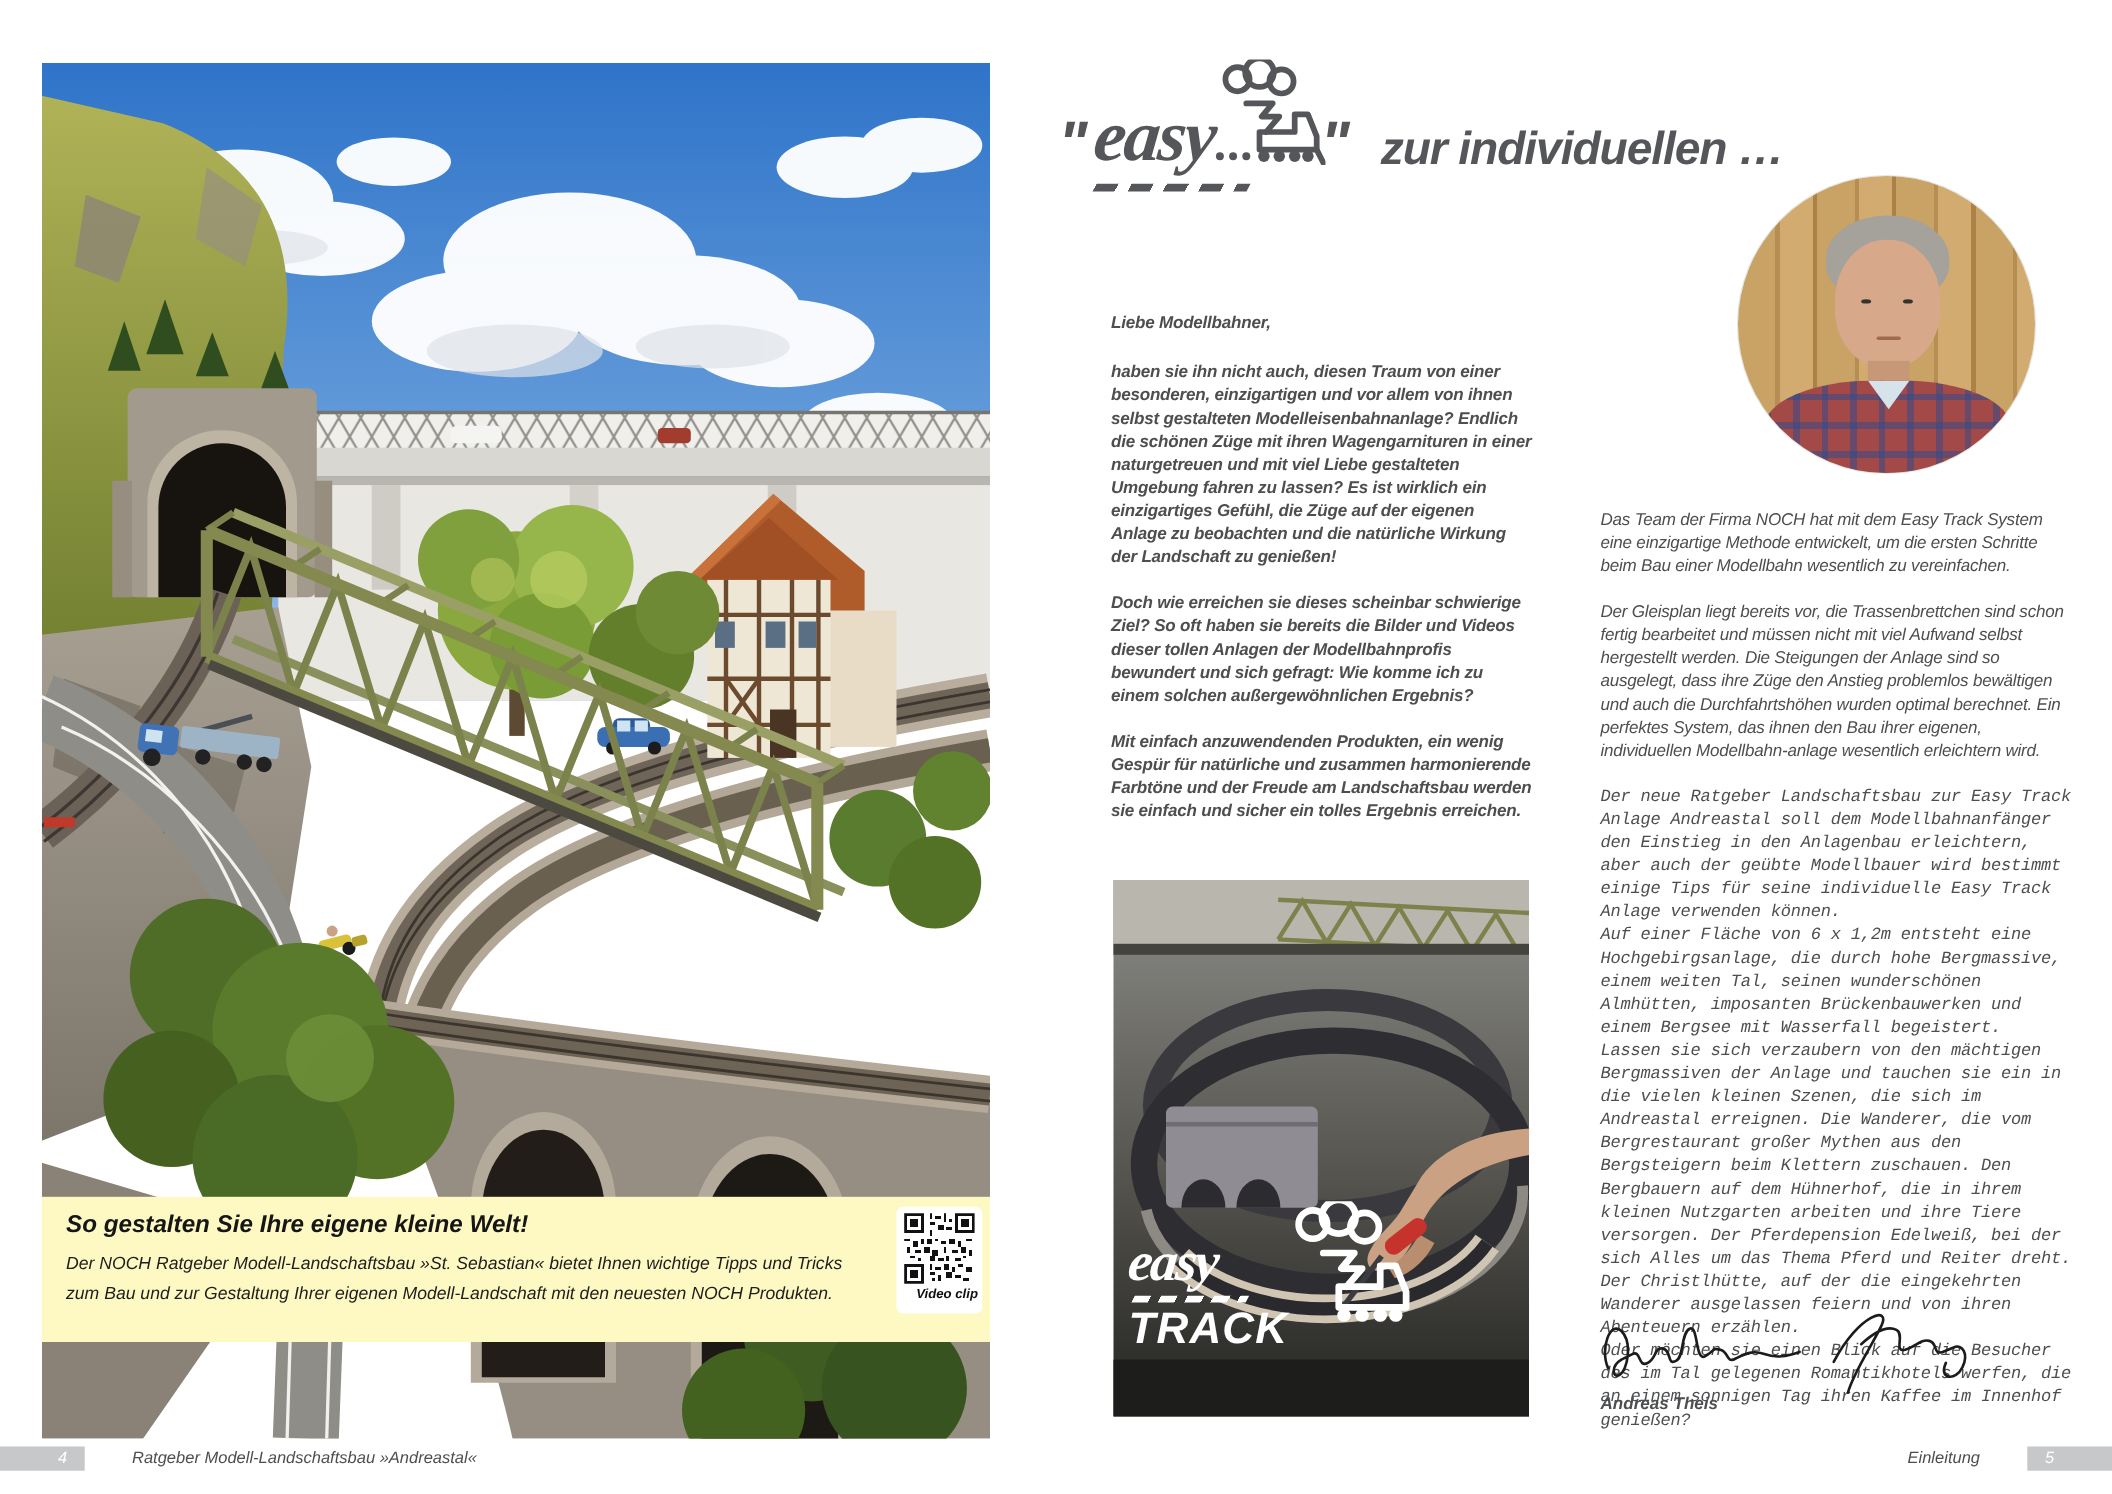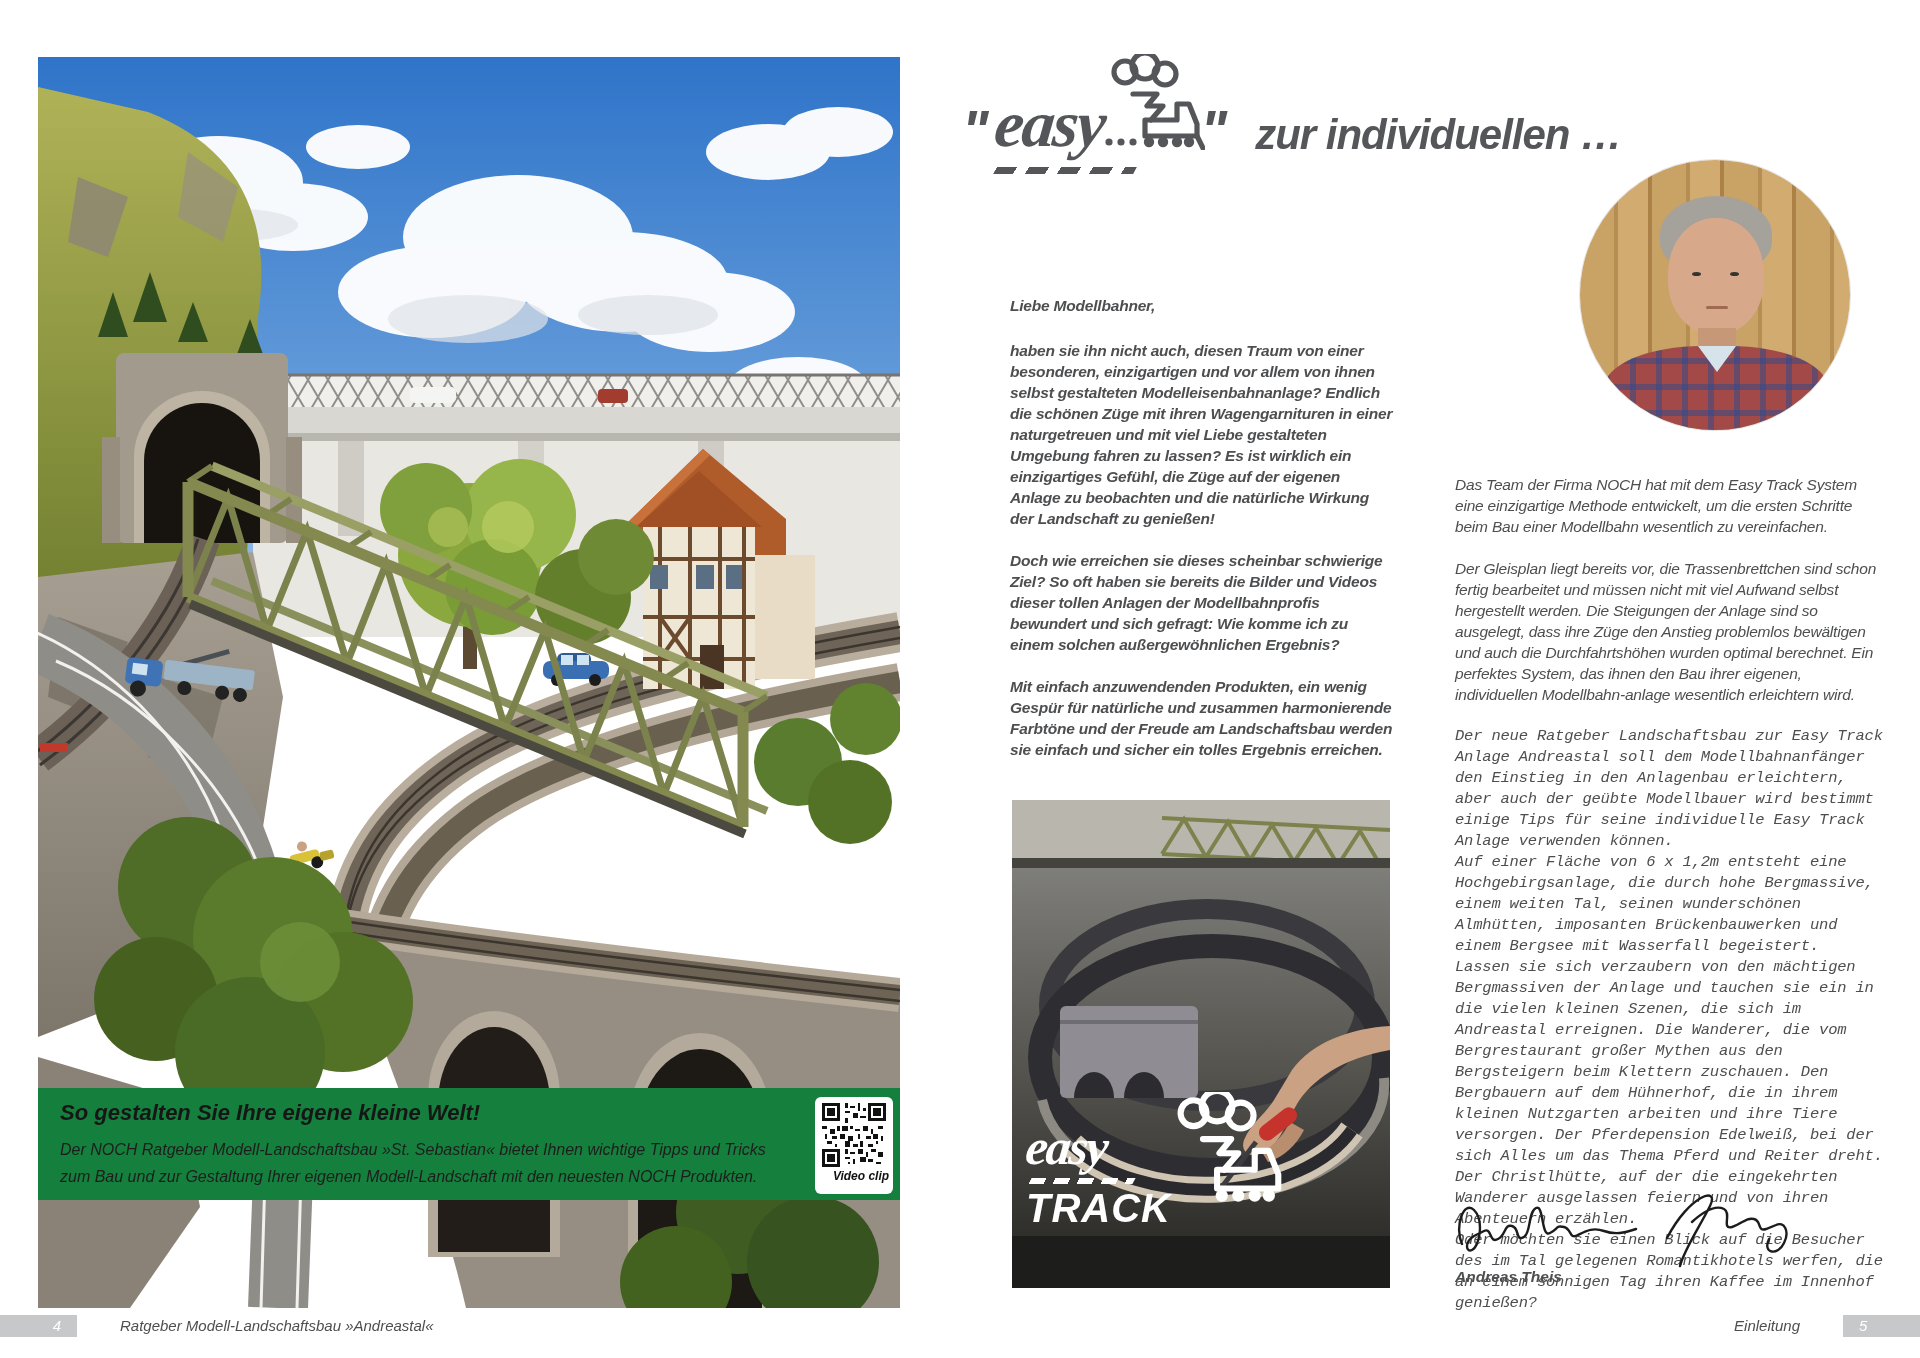--- a/index.html
+++ b/index.html
@@ -4,21 +4,21 @@
 <style>
   html,body{margin:0;padding:0;background:#ffffff;}
   body{width:1920px;height:1358px;position:relative;font-family:"Liberation Sans",sans-serif;overflow:hidden;}
   .abs{position:absolute;}
 
   
   .photo-left{left:38px;top:57px;width:862px;height:1251px;overflow:hidden;}
   .photo-left svg{display:block;width:100%;height:100%;}
 
   
-  .banner{left:38px;top:1088px;width:862px;height:112px;background:#15803d;}
+  .banner{left:38px;top:1088px;width:862px;height:132px;background:#fef9c3;}
   .banner-title{position:absolute;left:22px;top:12px;font-size:22px;font-weight:bold;font-style:italic;color:#161616;}
   .banner-body{position:absolute;left:22px;top:48px;width:710px;font-size:16px;font-style:italic;color:#1d1d1d;line-height:27px;}
   .qr-box{position:absolute;left:777px;top:9px;width:78px;height:97px;background:#ffffff;border-radius:6px;text-align:center;}
   .qr-box svg{display:block;margin:6px auto 0 auto;}
   .qr-caption{font-size:12px;font-weight:bold;font-style:italic;color:#111;margin-top:2px;padding-left:14px;}
 
   
   .heading{left:962px;top:62px;height:110px;display:flex;align-items:flex-end;color:#55565a;}
   .h-quote{font-size:56px;font-weight:bold;font-style:italic;line-height:1;padding-bottom:14px;}
   .easy-logo{position:relative;width:212px;height:104px;}
@@ -38,21 +38,21 @@
   .portrait .mouth{position:absolute;left:126px;top:146px;width:22px;height:3px;background:#a06a52;border-radius:2px;}
   .portrait .neck{position:absolute;left:118px;top:168px;width:38px;height:28px;background:#c79877;}
   .portrait .shirt{position:absolute;left:24px;top:186px;width:224px;height:96px;border-radius:44% 44% 0 0;
     background:repeating-linear-gradient(90deg,rgba(44,74,142,.5) 0 6px,transparent 6px 26px),
                repeating-linear-gradient(0deg,rgba(44,74,142,.5) 0 6px,transparent 6px 26px),#a34a48;}
   .portrait .collar{position:absolute;left:118px;top:186px;width:38px;height:26px;background:#d7e3ea;
     clip-path:polygon(0 0,100% 0,50% 100%);}
 
   
   .col{font-style:italic;color:#4d4e50;font-size:15.5px;line-height:21px;letter-spacing:-0.2px;}
-  .col p{margin:12px 0 21px 0;}
+  .col p{margin:0 0 21px 0;}
   .col p.tight{margin:0;font-family:Liberation Mono, monospace;}
   .col1{left:1010px;top:283px;width:384px;font-weight:bold;}
   .col1 .salutation{margin-bottom:24px;}
   .col2{left:1455px;top:462px;width:432px;}
 
   
   .photo-hand{left:1012px;top:800px;width:378px;height:488px;overflow:hidden;}
   .photo-hand svg{display:block;width:100%;height:100%;}
   .easytrack{position:absolute;left:14px;top:318px;color:#ffffff;}
   .et-word{font-family:"Liberation Serif",serif;font-size:50px;font-weight:bold;font-style:italic;transform:skewX(-6deg);letter-spacing:-2px;display:inline-block;}

